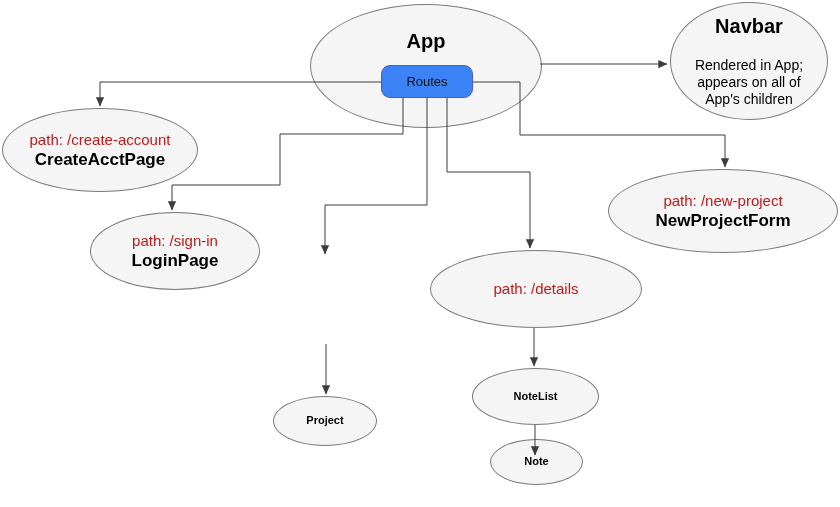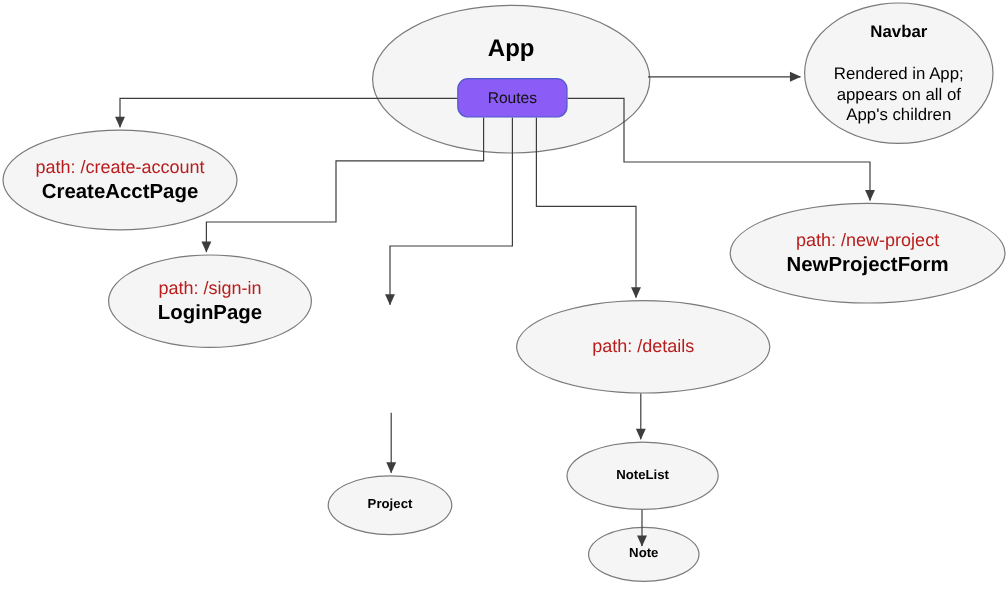--- a/index.html
+++ b/index.html
@@ -26,26 +26,26 @@
     font-size:17px; font-weight:bold; color:#000000; line-height:1.25;
     white-space:nowrap;
   }
   .path-label {
     font-size:15px; color:#b91c1c; line-height:1.3;
     white-space:nowrap;
   }
   .small .node-title { font-size:11px; }
   .app-node { justify-content:flex-start; padding-top:24px; }
   .app-node .node-title { font-size:20px; }
-  .navbar-node .node-title { font-size:14px; margin-bottom:18px; }
+  .navbar-node .node-title { font-size:20px; margin-bottom:18px; }
   .navbar-sub { font-size:14px; color:#000000; line-height:1.22; white-space:nowrap; }
   .routes-box {
     position:absolute;
     left:381px; top:65px; width:92px; height:33px;
-    background:#8b5cf6;
+    background:#3b82f6;
     border:1px solid #4d5bc8;
     border-radius:9px;
     display:flex; align-items:center; justify-content:center;
     font-size:13px; color:#111111;
     z-index:3;
     box-sizing:border-box;
   }
   svg.edge-layer {
     position:absolute; left:0; top:0; width:840px; height:507px;
     z-index:2; pointer-events:none;

